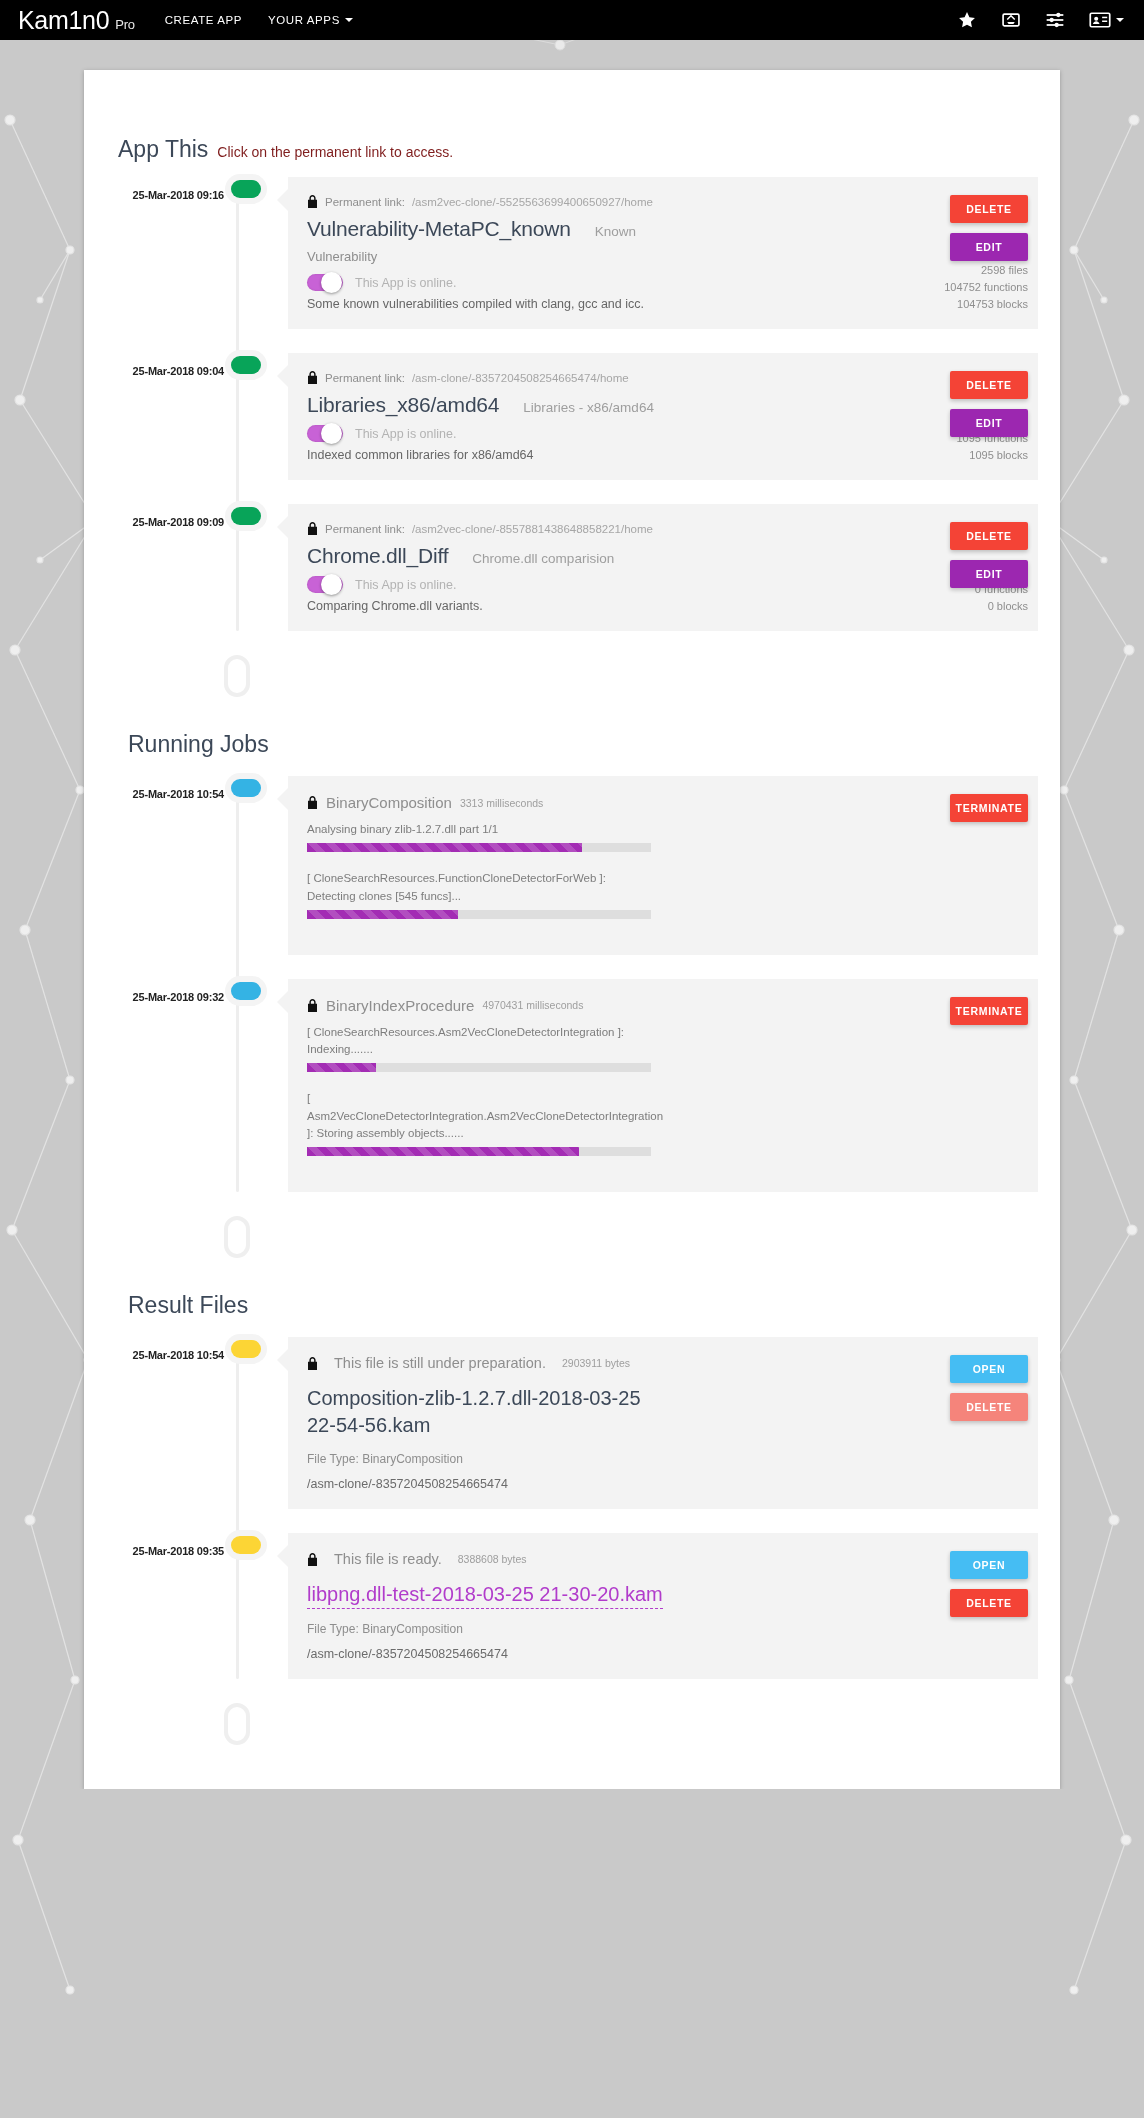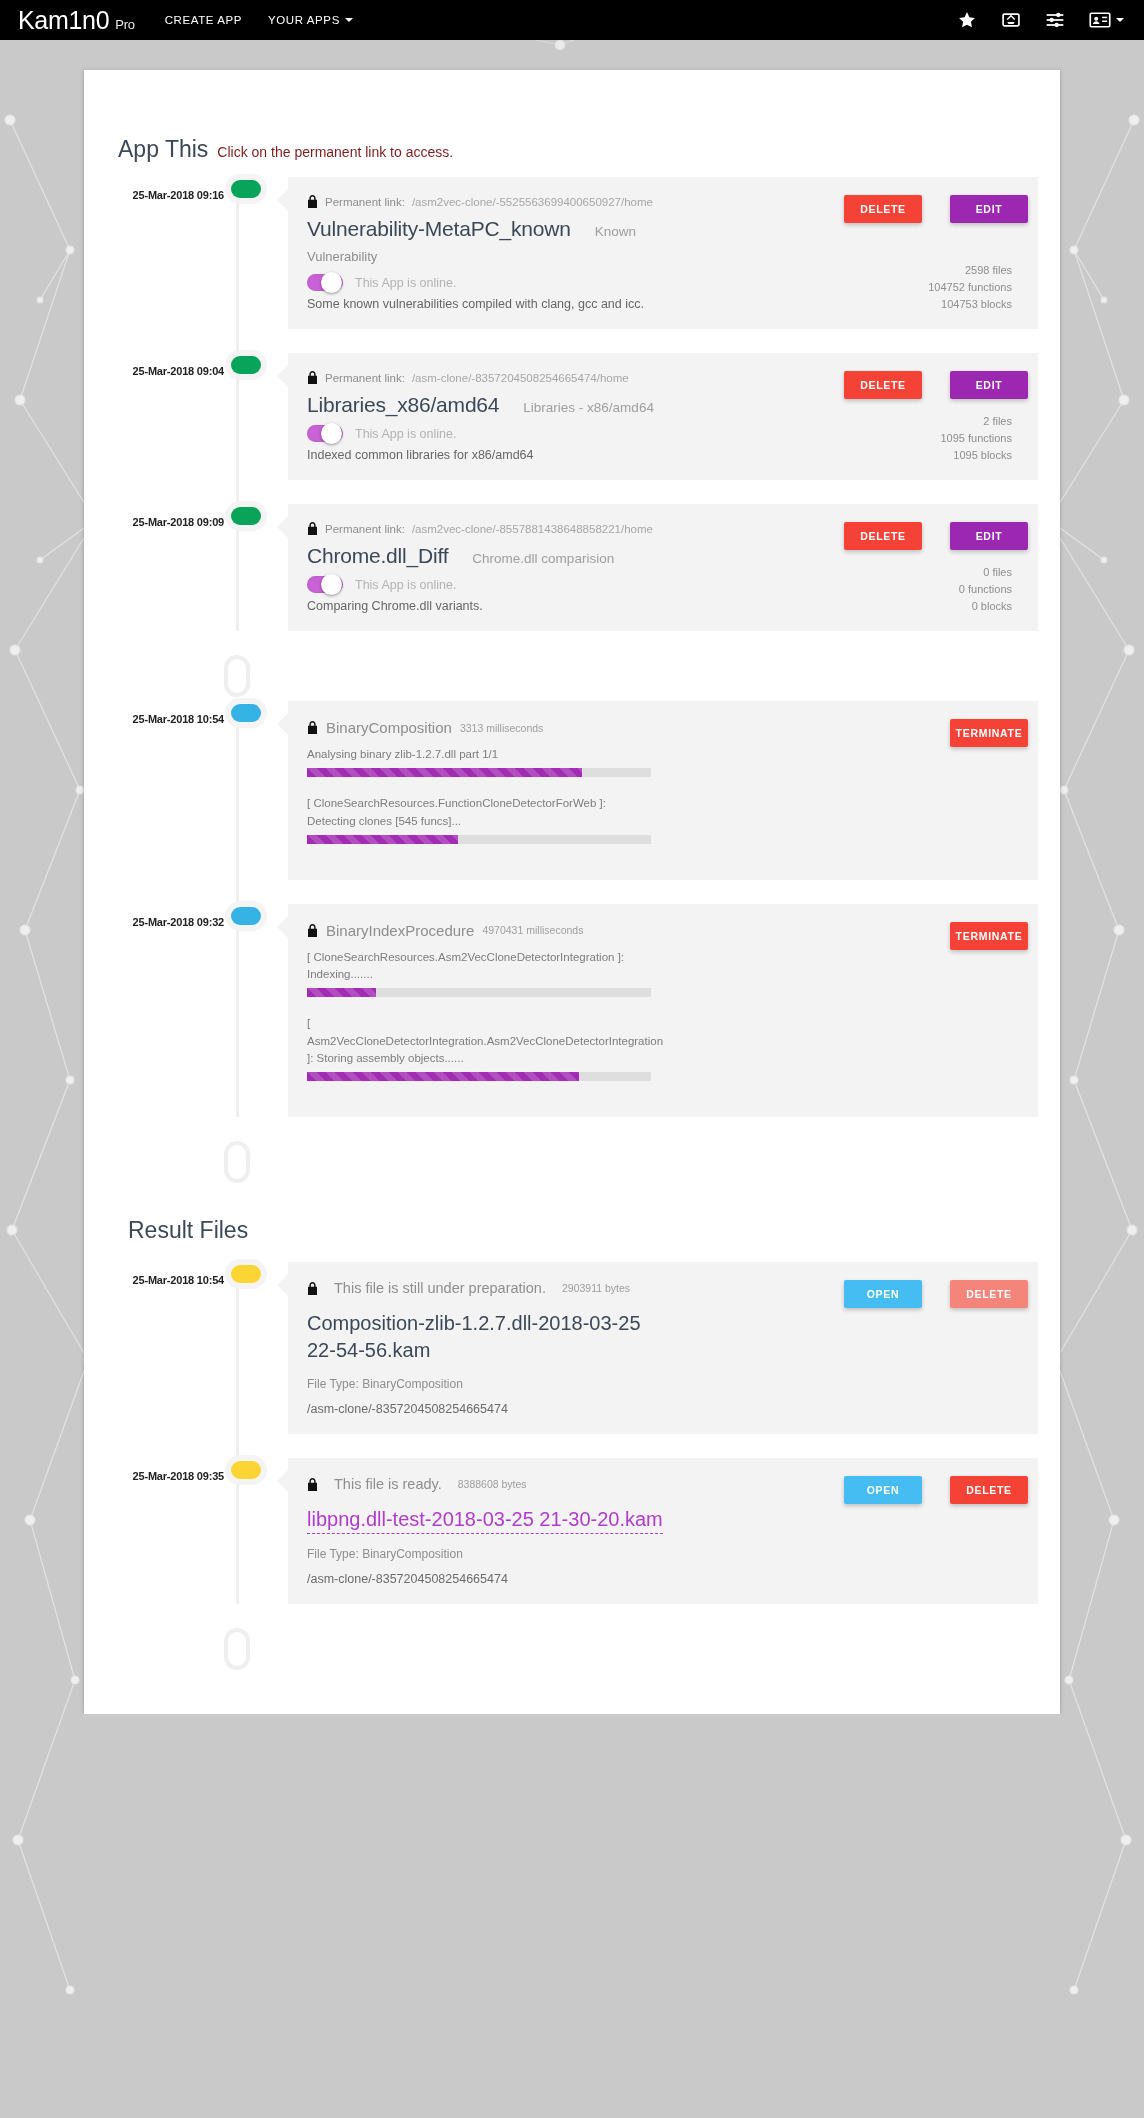--- a/index.html
+++ b/index.html
@@ -236,36 +236,36 @@
     box-shadow: 0 1px 3px rgba(0,0,0,.4);
   }
   .online-text { font-size: 12.5px; color: #b3b3b3; }
   .app-desc {
     font-size: 12.5px;
     color: #666;
   }
 
   .stats {
     position: absolute;
-    right: 26px;
+    right: 10px;
     bottom: 16px;
     text-align: right;
     font-size: 11px;
     color: #8e8e8e;
     line-height: 1.55;
   }
 
   
   .btn-stack {
     position: absolute;
     top: 18px;
     right: 10px;
     display: flex;
-    flex-direction: row;
-    gap: 28px;
+    flex-direction: column;
+    gap: 10px;
     align-items: flex-start;
     z-index: 3;
   }
   .btn {
     border: none;
     color: #fff;
     font-size: 10.5px;
     letter-spacing: 0.7px;
     font-weight: bold;
     padding: 8px 0;
@@ -585,20 +585,23 @@
         <button class="btn btn-edit">EDIT</button>
       </div>
     </div>
         </div>
       </div>
 
     <div class="tl-end">
       <div class="tl-end-cap"></div>
     </div>
 
+    <div class="section-head plain">
+      <span class="section-title">Running Jobs</span>
+    </div>
 
     <div class="timeline" id="jobs-timeline">
         <div class="tl-row">
     <div class="tl-date">25-Mar-2018 10:54</div>
     <div class="tl-dot-col">
       <div class="tl-dot blue"></div>
     </div>
     <div class="tl-card">
       <div class="card-body">
         <div class="job-head">

